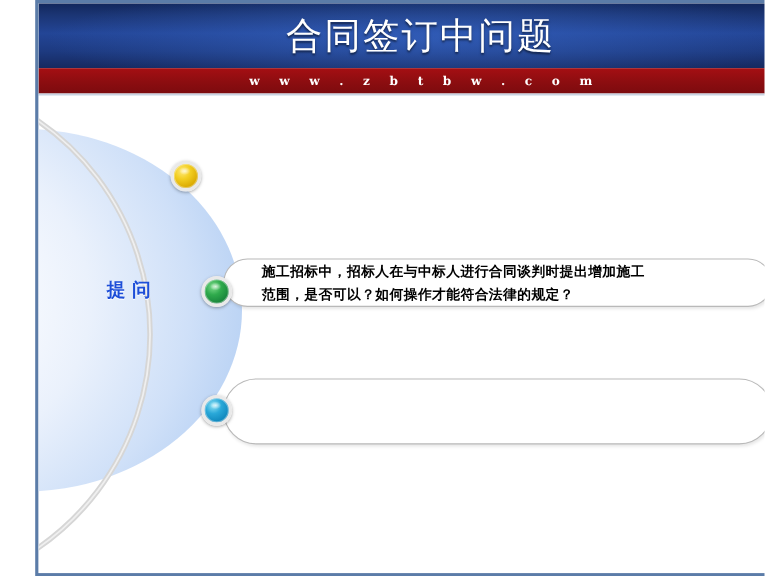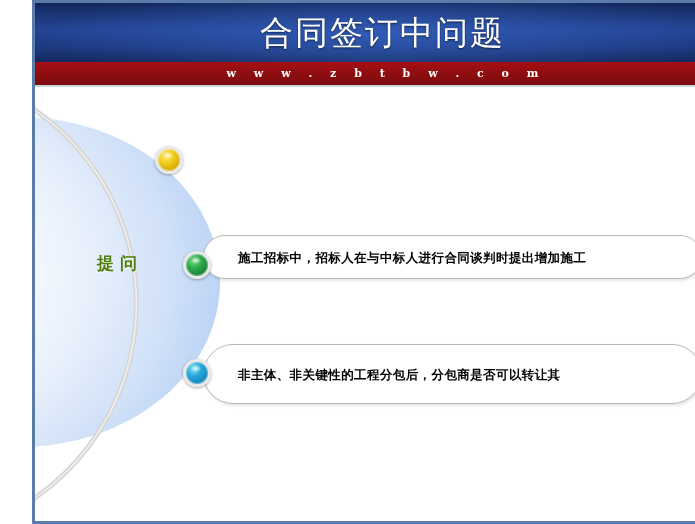--- a/index.html
+++ b/index.html
@@ -66,21 +66,21 @@
 
   
   #arc{
     position:absolute;left:-190px;top:-18px;width:370px;height:470px;
   }
   #arc svg{display:block;}
 
   
   #caption{
     position:absolute;left:22px;top:165px;width:120px;
-    text-align:center;color:#4d7c0f;
+    text-align:center;color:#1d4ed8;
     font-size:17px;letter-spacing:6px;text-indent:6px;
     font-family:"DejaVu Serif","Liberation Serif",serif;
     font-weight:bold;
     text-shadow:0 1px 0 rgba(255,255,255,.9);
   }
 
   
   .bubble{
     position:absolute;
     background:#ffffff;
@@ -156,26 +156,26 @@
         <path d="M 120 8 A 236 236 0 0 1 120 462" fill="none" stroke="#efefef" stroke-width="1.6" stroke-linecap="round"></path>
       </svg>
     </div>
 
     <div id="caption">提问</div>
 
 
     <div id="bubble-2" class="bubble">
       <div class="bubble-text">
         <span>施工招标中，招标人在与中标人进行合同谈判时提出增加施工</span>
+        <span>范围，是否可以？如何操作才能符合法律的规定？</span>
       </div>
     </div>
 
     <div id="bubble-3" class="bubble">
       <div class="bubble-text">
-        <span>非主体、非关键性的工程分包后，分包商是否可以转让其</span>
       </div>
     </div>
 
     <div id="sphere-1" class="sphere"></div>
     <div id="sphere-2" class="sphere"></div>
     <div id="sphere-3" class="sphere"></div>
 
     <div id="cycle-logo">
       <svg width="84" height="84" viewBox="0 0 84 84" xmlns="http://www.w3.org/2000/svg">
         <defs>

